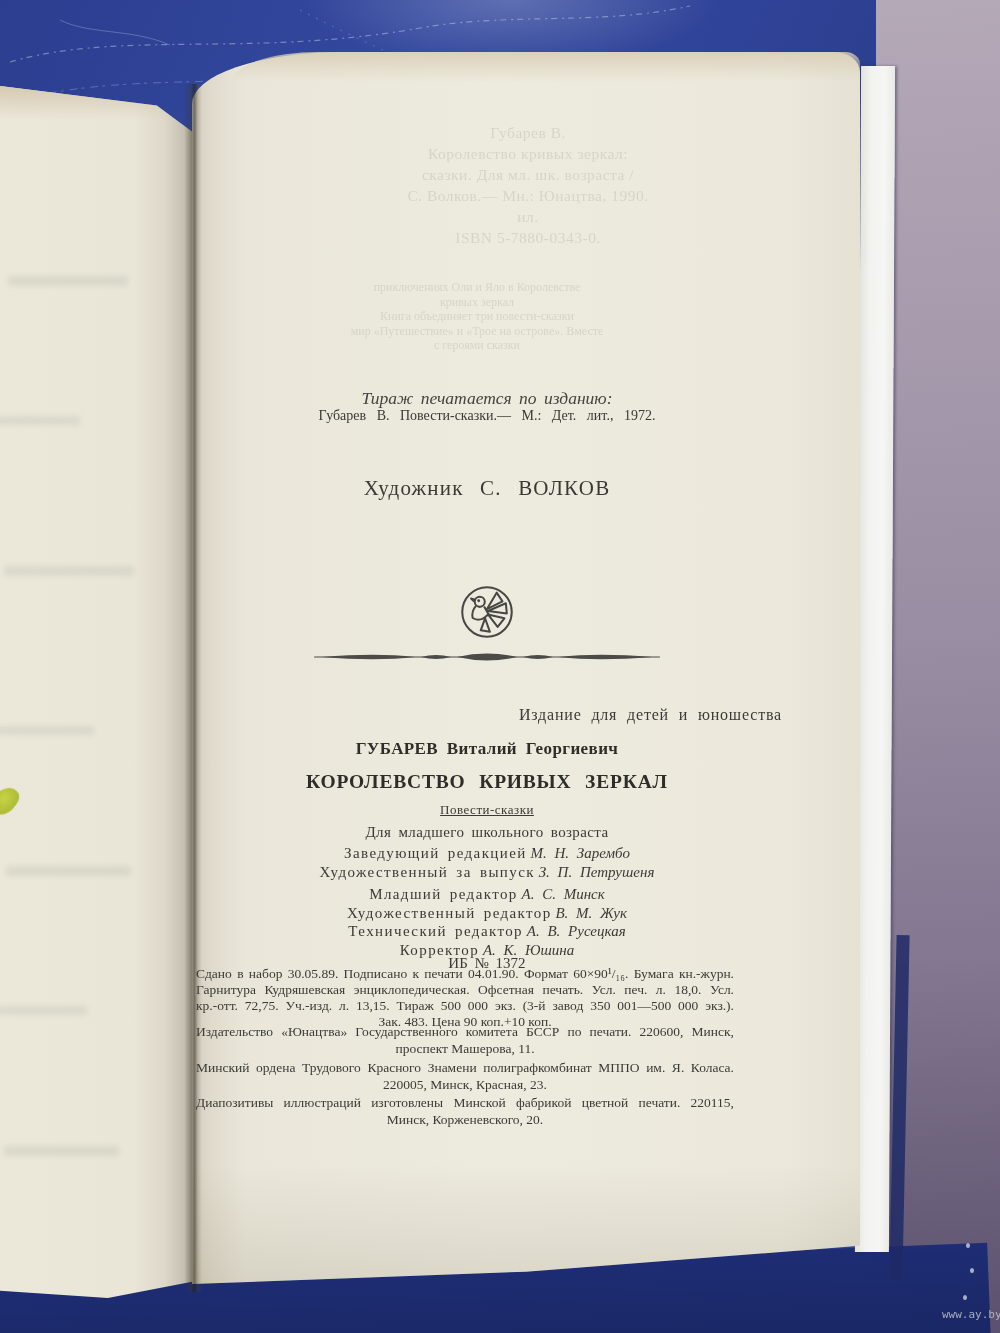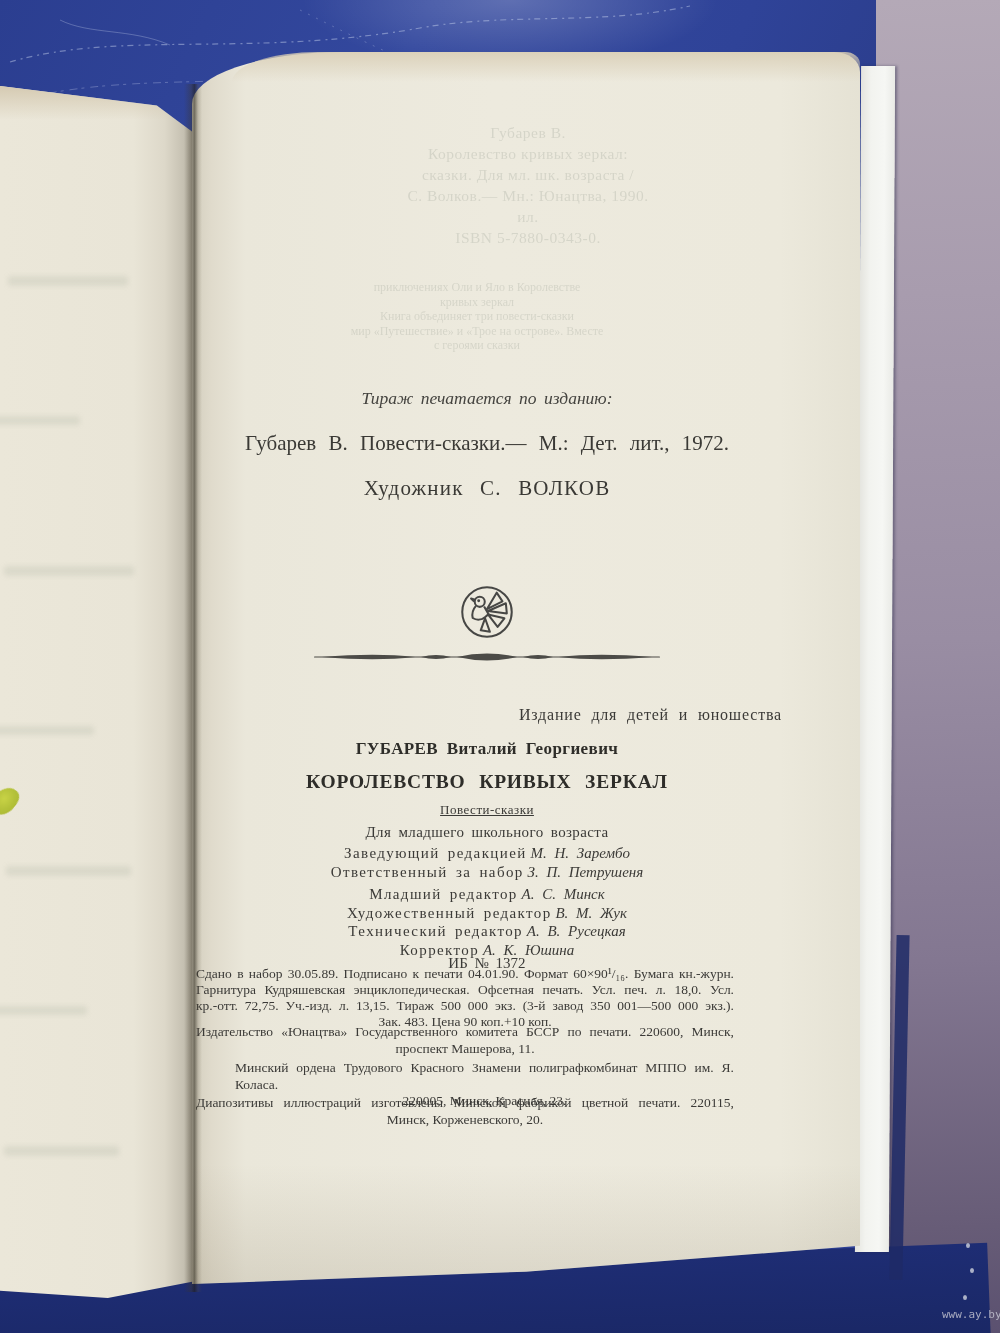--- a/index.html
+++ b/index.html
@@ -49,21 +49,21 @@
   .content{position:absolute;left:0;right:78px;top:0;bottom:0;color:#3b3a37;}
   .blk{position:absolute;left:0;right:0;text-align:center;}
 
   
   .ghost{color:#5e6a5e;opacity:.16;filter:blur(.7px);}
   .ghost-title{top:70px;transform:translateX(41px);font-size:15.5px;line-height:21px;letter-spacing:.5px;}
   .ghost-para{top:228px;transform:translateX(-10px);font-size:12px;line-height:14.5px;}
   .ghost-code{margin-top:8px;}
 
   .edition-note{top:336px;font-style:italic;font-size:17.5px;word-spacing:3px;color:#44433f;}
-  .edition-ref{top:379px;font-size:21px;word-spacing:7px;color:#3a3935;text-align:center;}
+  .edition-ref{top:356px;font-size:14px;word-spacing:7px;color:#3a3935;text-align:center;}
   .artist{top:424px;font-size:21px;word-spacing:10px;letter-spacing:1.2px;color:#3a3935;}
 
   .emblem{top:531px;}
   .rule{top:597px;}
 
   .audience{top:654px;font-size:16px;letter-spacing:.8px;word-spacing:5px;text-align:right;}
   .author{top:687px;font-size:17px;font-weight:bold;word-spacing:4px;letter-spacing:.4px;color:#2e2d29;}
   .title{top:719px;font-size:19.5px;font-weight:bold;word-spacing:8px;letter-spacing:.8px;color:#2e2d29;}
   .subtitle{top:750px;font-size:13px;letter-spacing:.5px;text-decoration:underline;}
   .age-note{top:772px;font-size:15px;letter-spacing:.4px;word-spacing:3px;}
@@ -74,21 +74,21 @@
   .credit-role{letter-spacing:1.4px;word-spacing:3px;}
   .credit-name{font-style:italic;word-spacing:4px;}
 
   .ib{top:903px;font-size:15px;word-spacing:3px;}
 
   .imprint{position:absolute;left:4px;right:48px;top:914px;font-size:13.5px;line-height:16px;color:#3b3a37;}
   .jline{text-align:justify;text-align-last:justify;}
   .cline{text-align:center;}
   .impgroup{position:absolute;left:4px;right:48px;font-size:13.5px;line-height:16.5px;color:#3b3a37;}
   .g-pub{top:972px;}
-  .g-printer{top:1008px;padding-left:39px;}
+  .g-printer{top:1008px;}
   .g-diap{top:1043px;}
 
   .scratches{position:absolute;left:0;top:0;z-index:0;}
 
   .watermark{position:absolute;left:942px;top:1308px;z-index:7;
     font-family:"DejaVu Sans Mono",monospace;font-size:11px;color:rgba(201,201,213,.8);letter-spacing:0;}
 
   svg.line-art{display:inline-block;}
 </style>
 </head>
@@ -187,21 +187,21 @@
       <div class="blk title">КОРОЛЕВСТВО КРИВЫХ ЗЕРКАЛ</div>
       <div class="blk subtitle">Повести-сказки</div>
       <div class="blk age-note">Для младшего школьного возраста</div>
 
       <div class="blk credits">
         <div class="credit-line">
           <span class="credit-role">Заведующий редакцией</span>
           <span class="credit-name">М. Н. Зарембо</span>
         </div>
         <div class="credit-line">
-          <span class="credit-role">Ответственный за набор</span>
+          <span class="credit-role">Художественный за выпуск</span>
           <span class="credit-name">З. П. Петрушеня</span>
         </div>
         <div class="credit-line gap">
           <span class="credit-role">Младший редактор</span>
           <span class="credit-name">А. С. Минск</span>
         </div>
         <div class="credit-line">
           <span class="credit-role">Художественный редактор</span>
           <span class="credit-name">В. М. Жук</span>
         </div>

